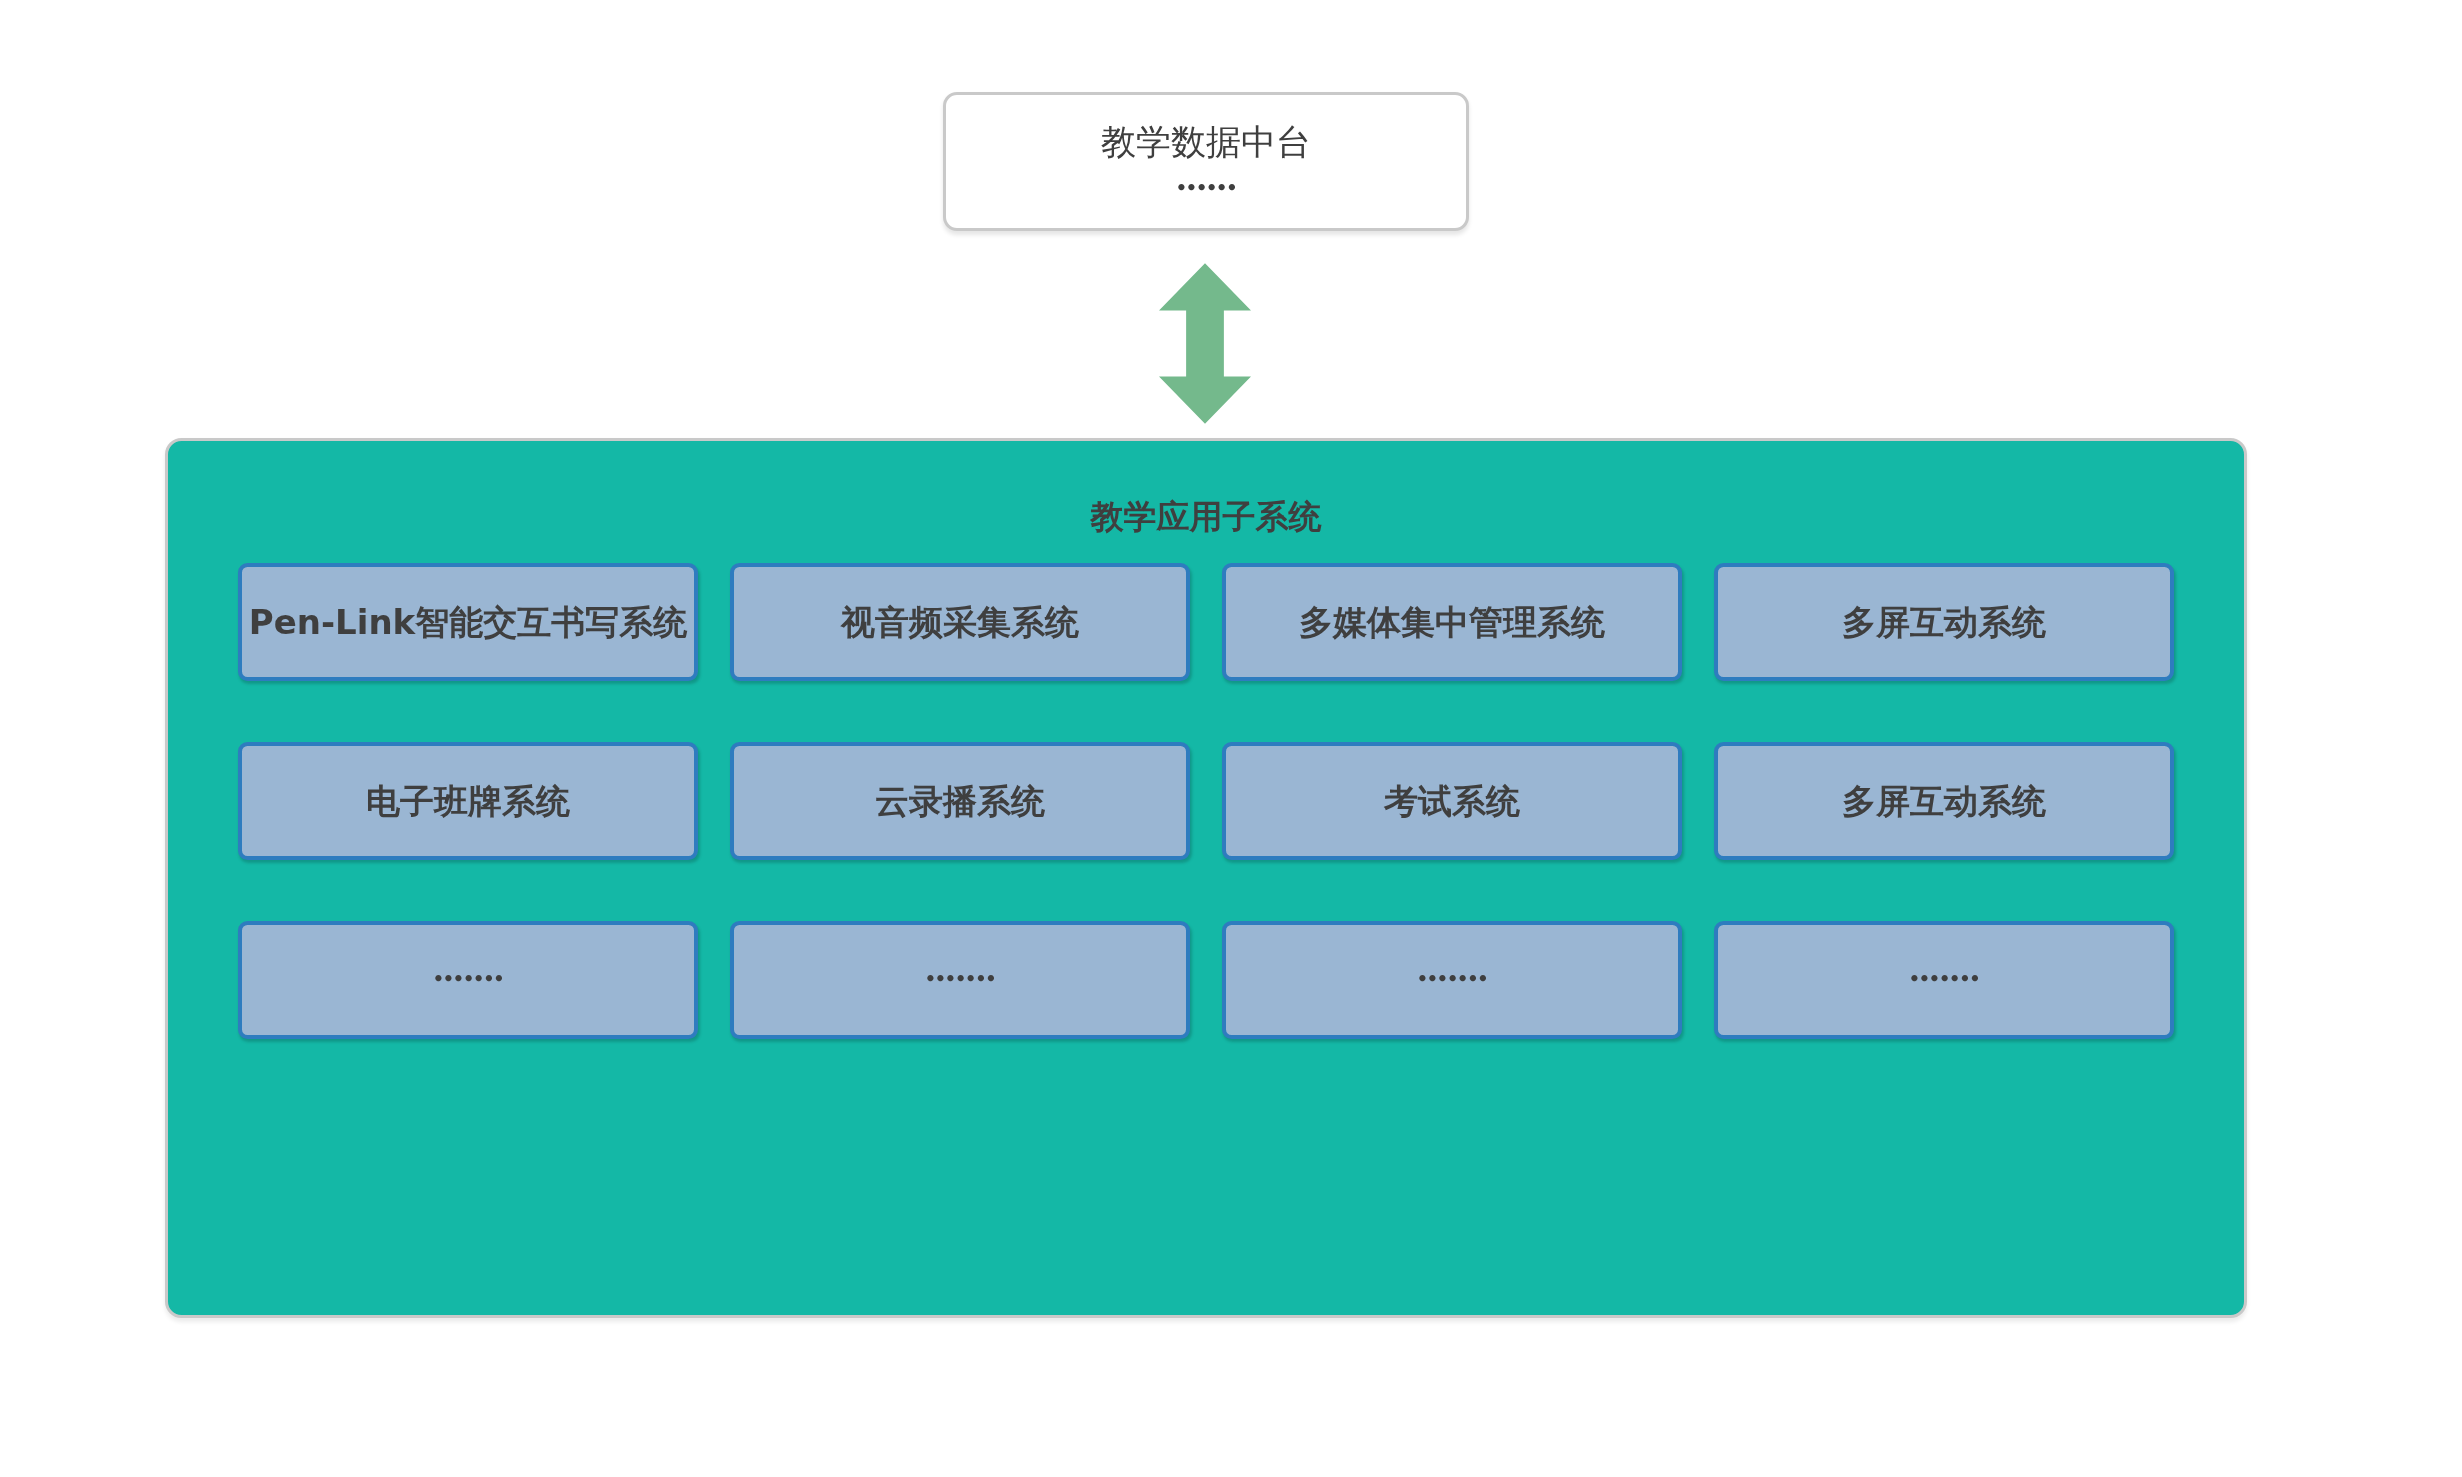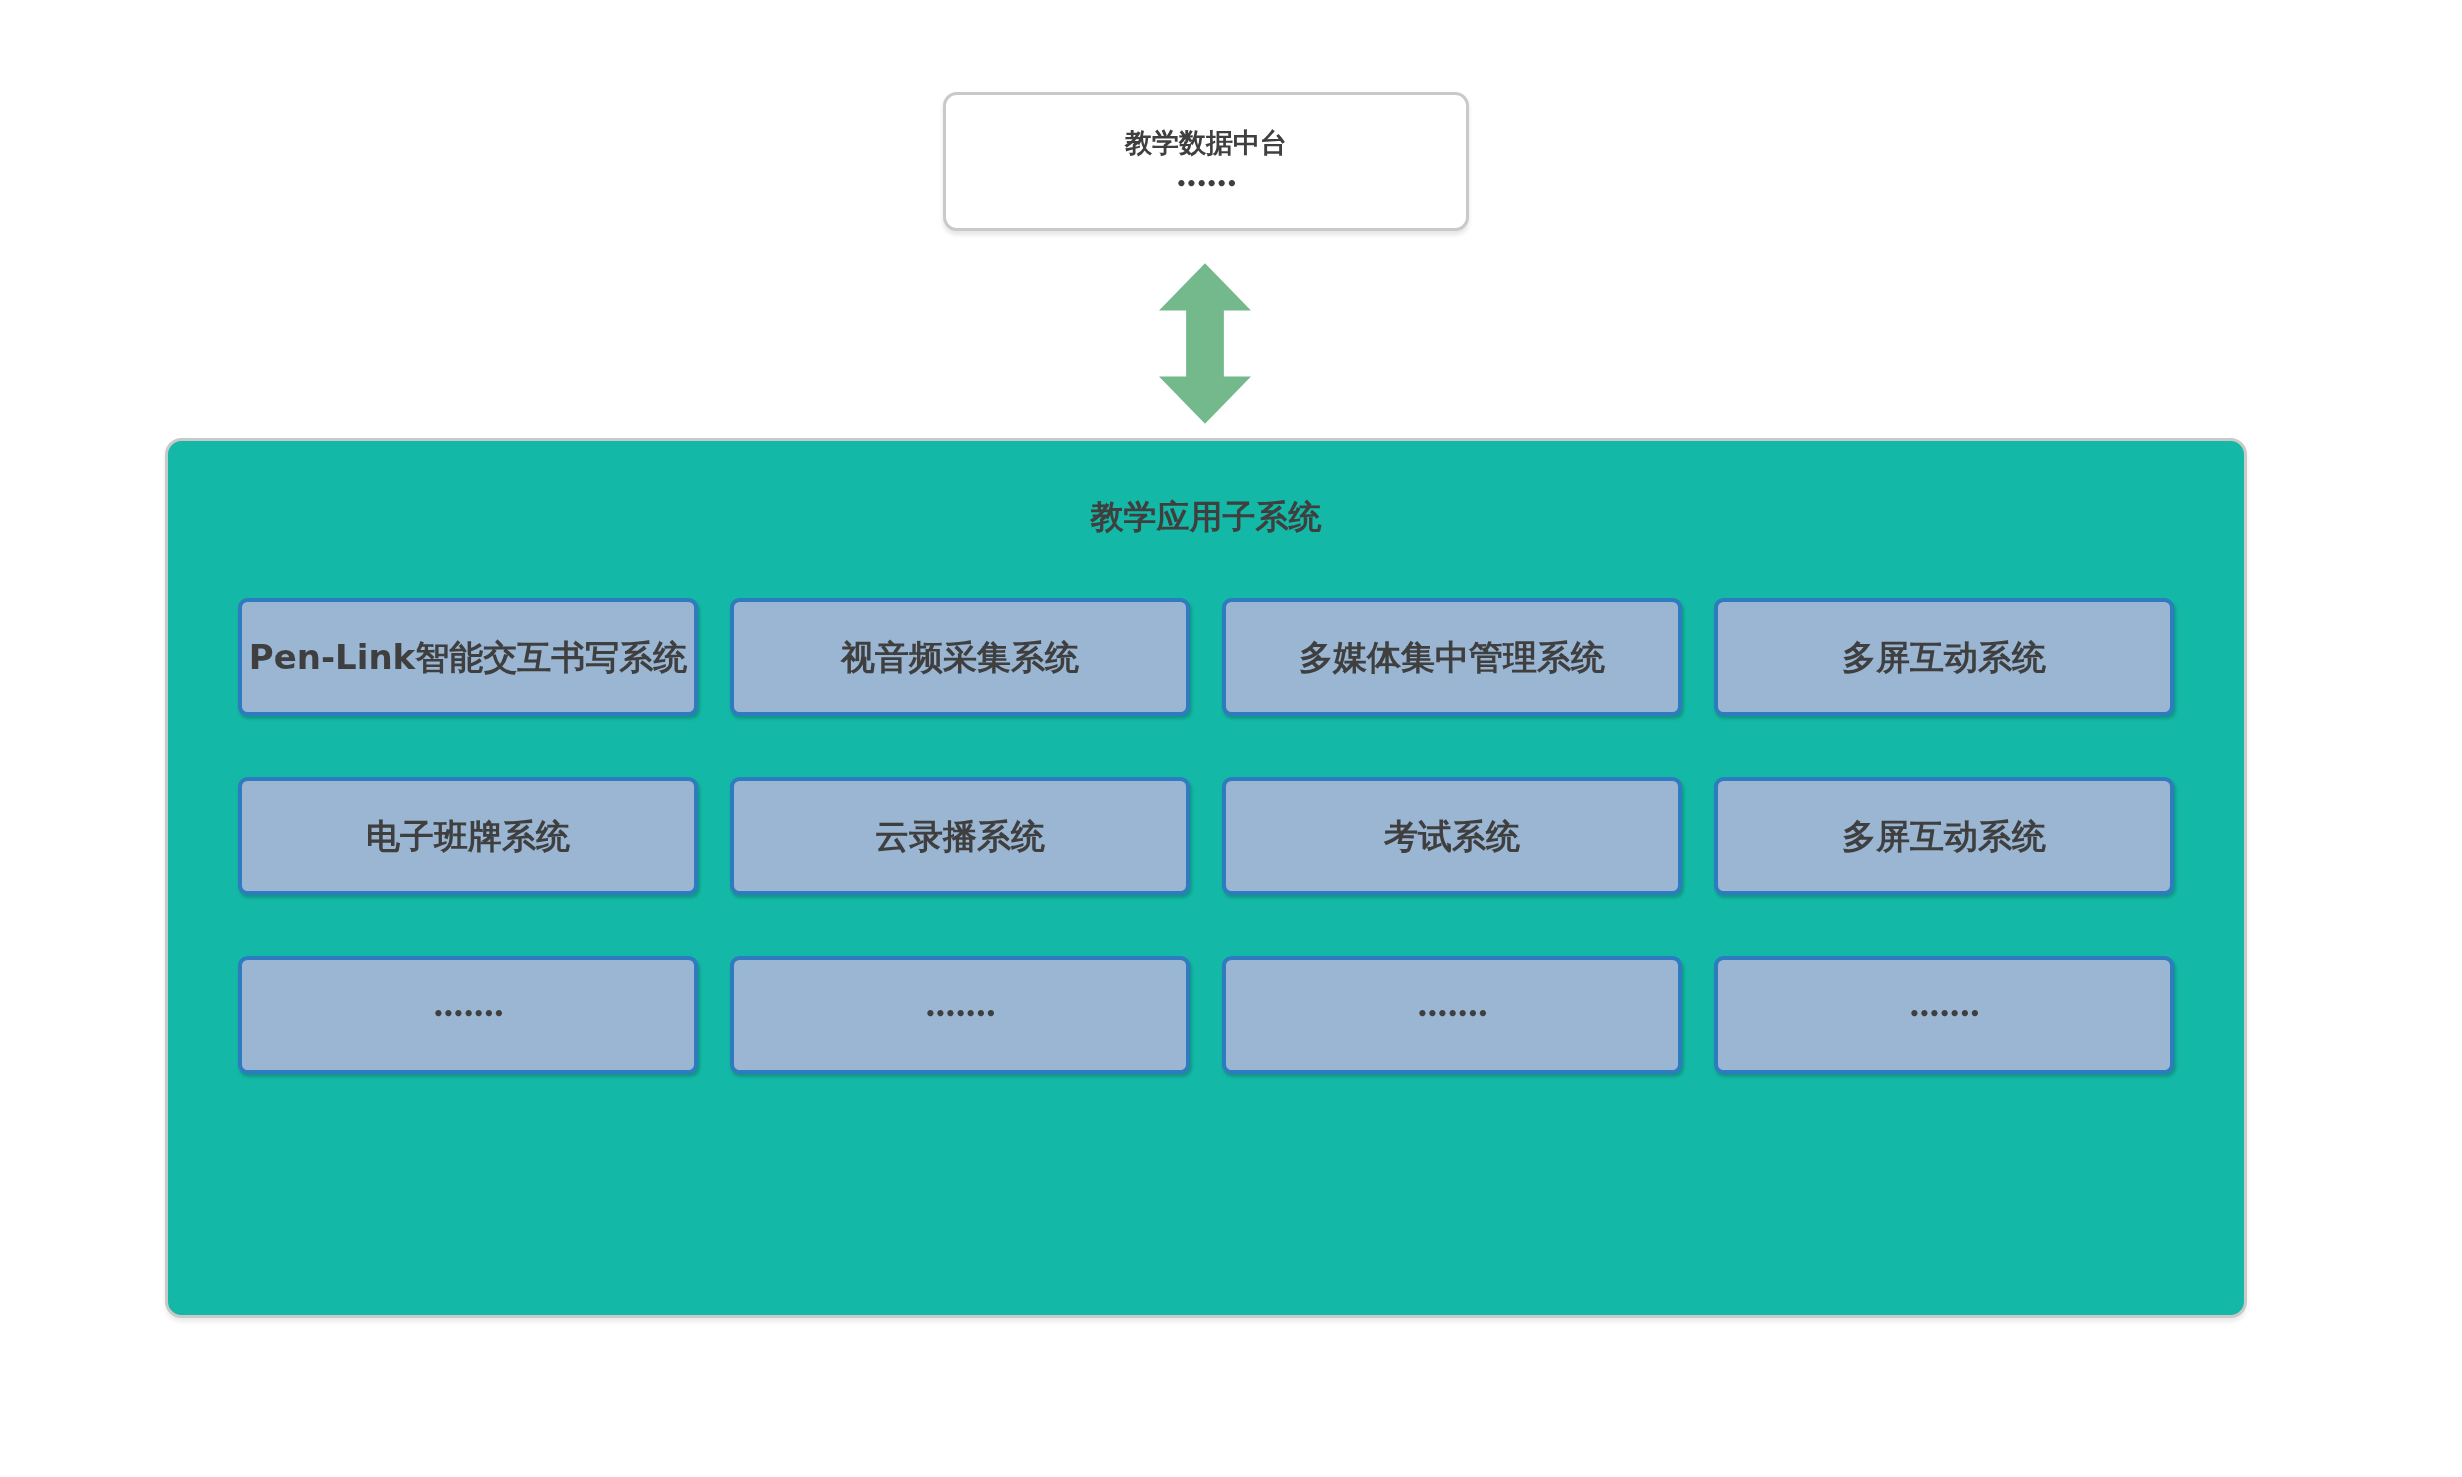--- a/index.html
+++ b/index.html
@@ -29,22 +29,22 @@
     border: 3.5px solid var(--gray-border, #c9c9c9);
     border-radius: 14px;
     box-shadow: 0 3.5px 4.1px rgba(0,0,0,0.10);
     display: flex;
     flex-direction: column;
     align-items: center;
     justify-content: center;
     gap: 20px;
   }
   .box-title {
-    font-size: 27px;
-    font-weight: bold;
+    font-size: 35px;
+    font-weight: normal;
     color: var(--text, #3f3f3f);
     line-height: 1;
     white-space: nowrap;
   }
   .dots {
     font-size: 17.7px;
     font-weight: bold;
     letter-spacing: -1.2px;
     color: var(--text, #3f3f3f);
     line-height: 1;
@@ -74,21 +74,21 @@
   }
   .panel-title {
     margin-top: 57px;
     text-align: center;
     font-size: 33px;
     font-weight: bold;
     color: var(--text, #3f3f3f);
     line-height: 1.15;
   }
   .grid {
-    margin: 62px 70px 0 70px;
+    margin: 27px 70px 0 70px;
     display: grid;
     grid-template-columns: repeat(4, 1fr);
     grid-auto-rows: 118px;
     column-gap: 32px;
     row-gap: 61px;
   }
   .box {
     box-sizing: border-box;
     background: var(--blue-fill, #9ab6d3);
     border: 4.1px solid var(--blue-border, #2e7cbf);

